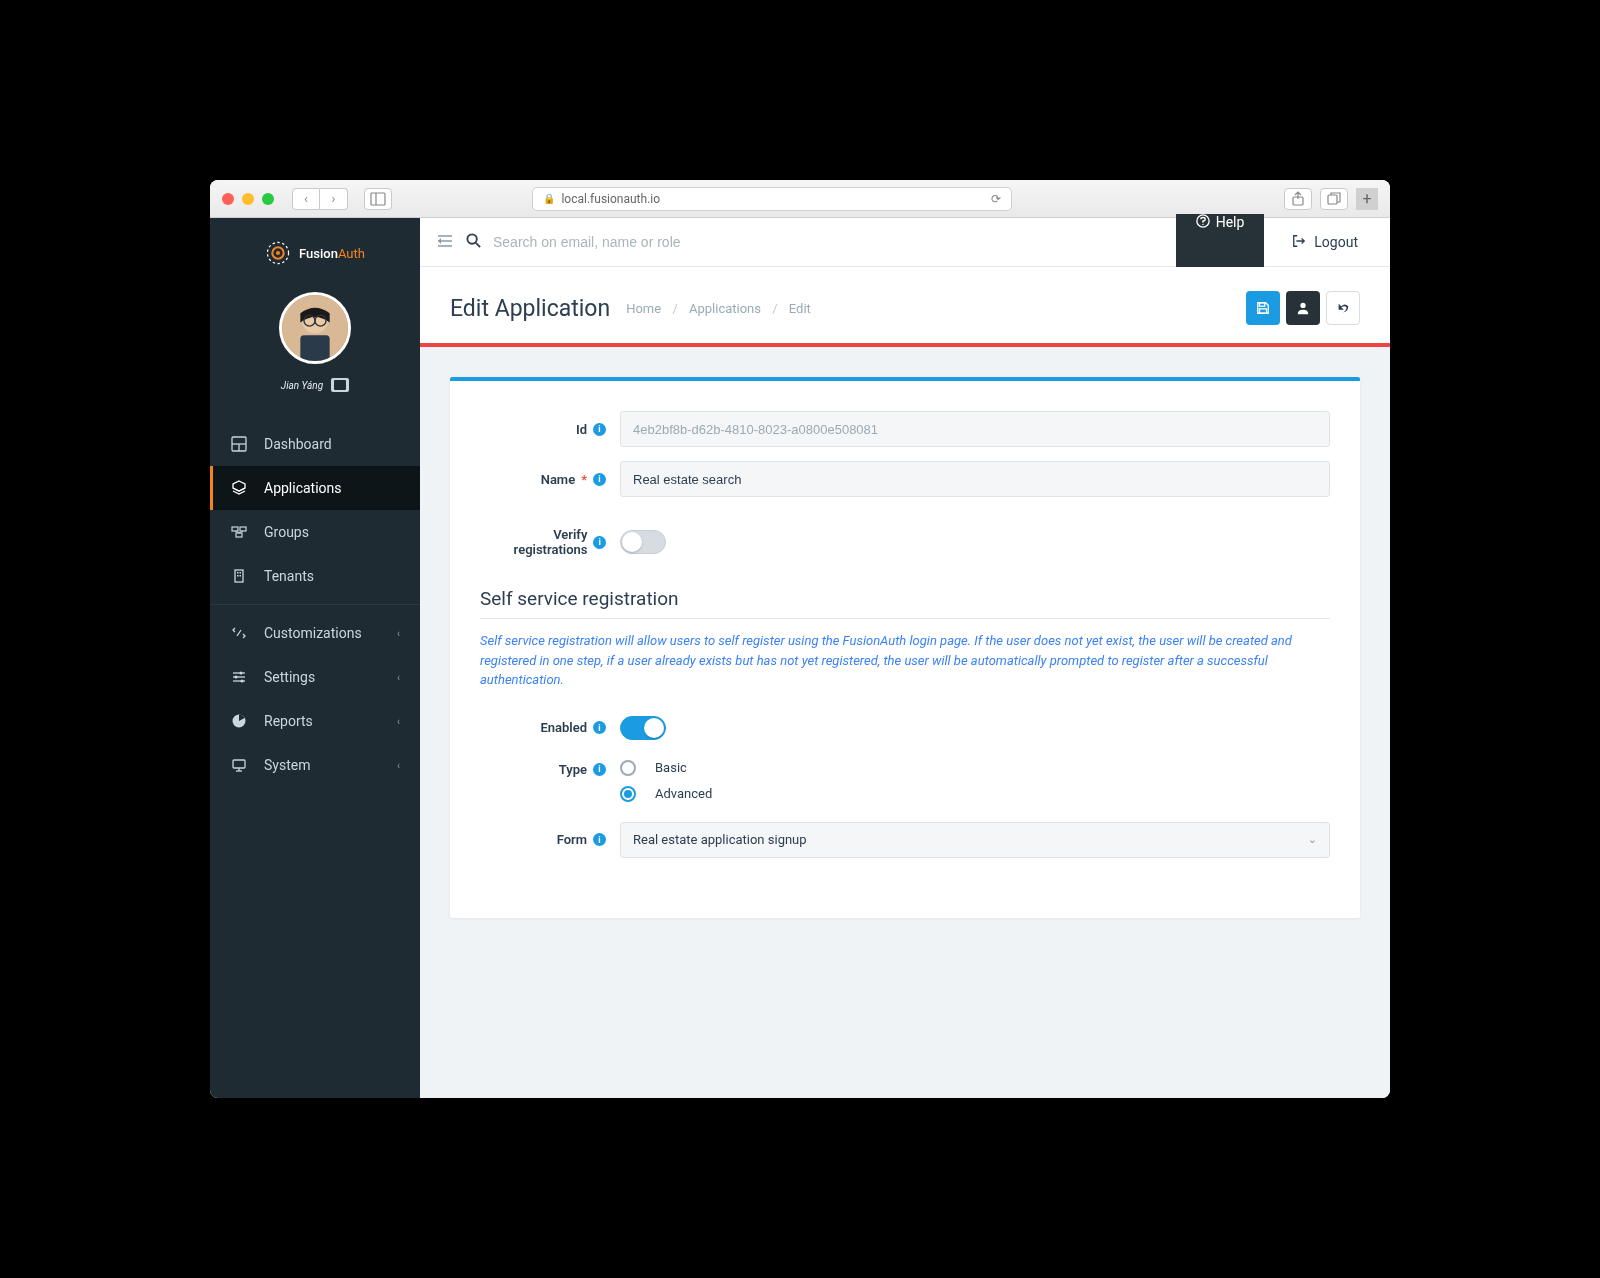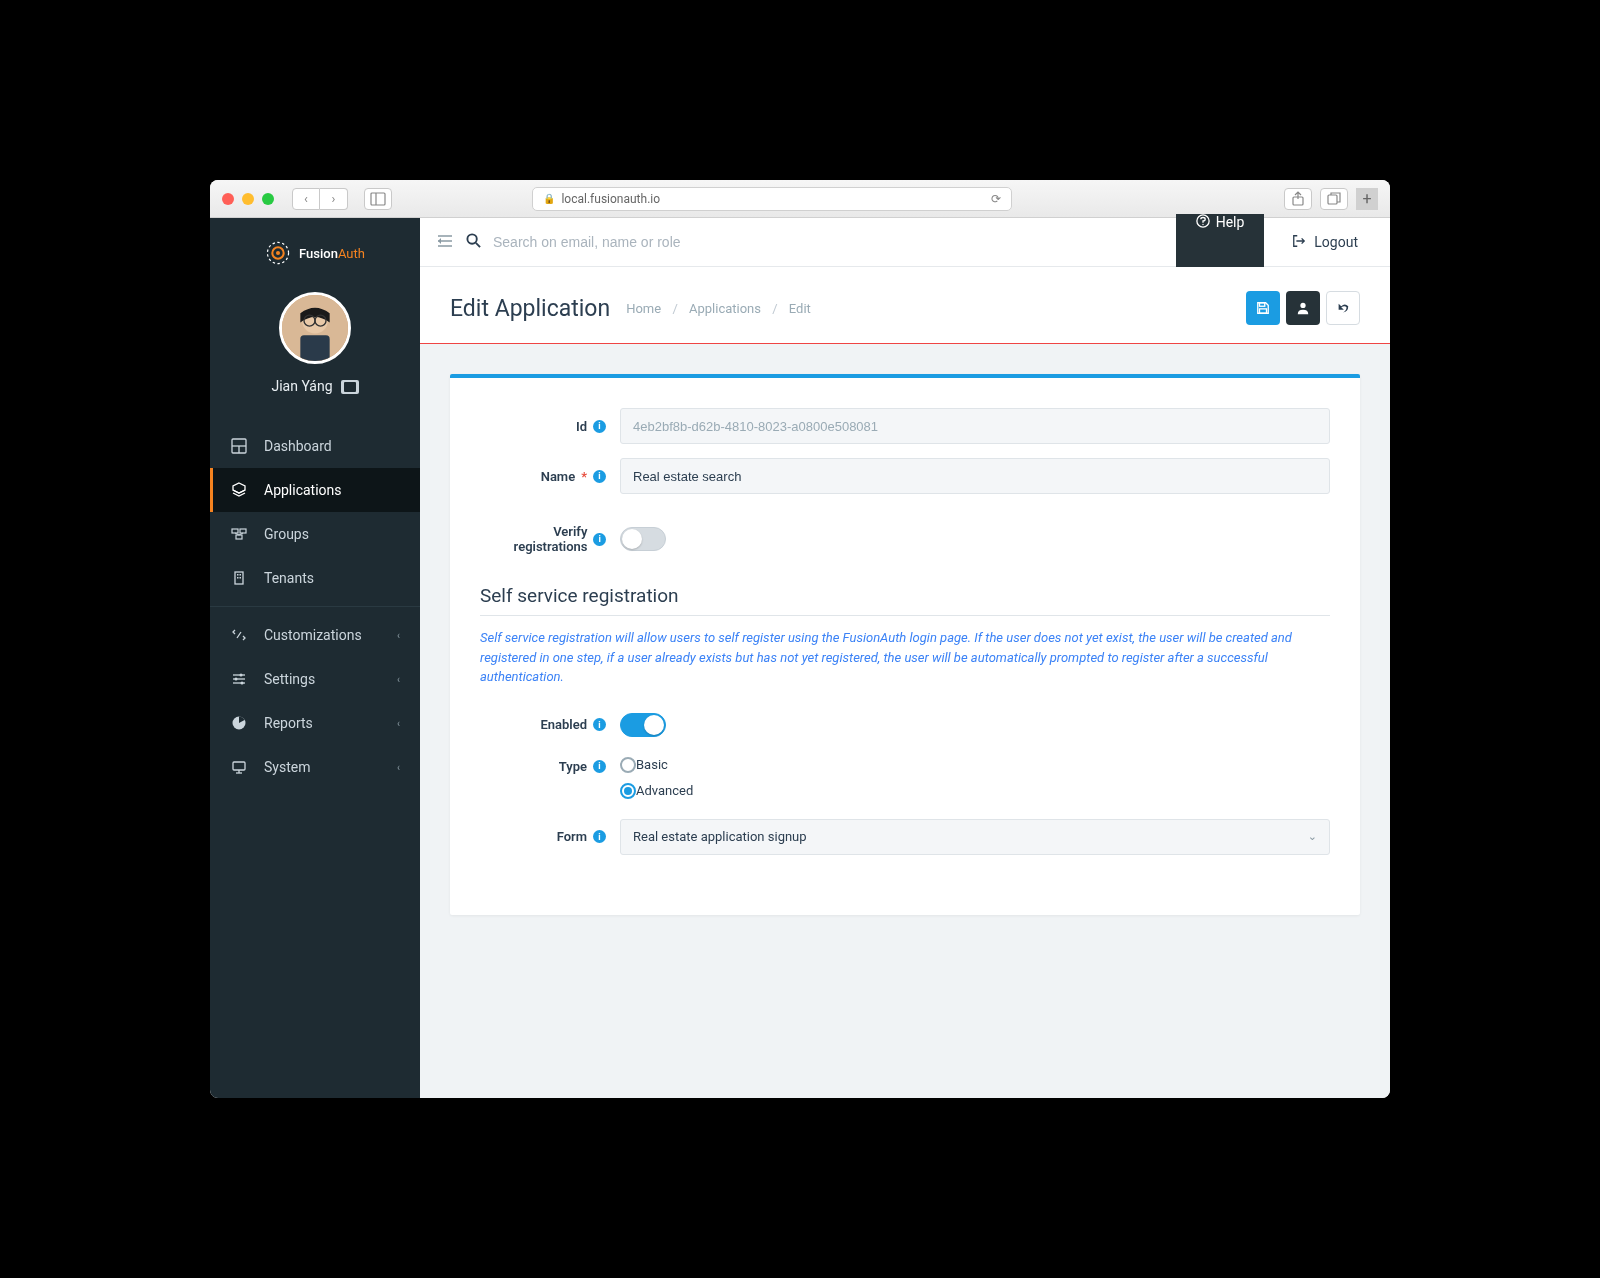--- a/index.html
+++ b/index.html
@@ -23,42 +23,42 @@
 
 .app { display: flex; height: 880px; }
 .sidebar { width: 210px; background: #1e2b32; color: #cbd5dc; display: flex; flex-direction: column; }
 .logo { display: flex; align-items: center; justify-content: center; gap: 8px; padding: 22px 0 18px; }
 .logo-icon { width: 26px; height: 26px; }
 .logo-text { font-size: 13px; font-weight: 500; color: #fff; }
 .logo-text .auth { color: #f58320; font-weight: 400; }
 .avatar-wrap { display: flex; flex-direction: column; align-items: center; padding: 8px 0 20px; }
 .avatar { width: 72px; height: 72px; border-radius: 50%; border: 3px solid #fff; background: linear-gradient(135deg,#d4a574,#c49060); overflow: hidden; position: relative; }
 .avatar svg { width: 100%; height: 100%; }
-.user-name { margin-top: 14px; font-size: 14px; color: #e8eef2; display: flex; align-items: flex-end; gap: 8px; }
+.user-name { margin-top: 14px; font-size: 10px; color: #e8eef2; display: flex; align-items: center; gap: 8px; font-style: italic; }
 .badge-icon { width: 18px; height: 14px; background: #cbd5dc; border-radius: 2px; display: inline-flex; align-items: center; justify-content: center; color: #1e2b32; font-size: 9px; }
 .nav { flex: 1; padding-top: 10px; }
 .nav-item { display: flex; align-items: center; padding: 13px 20px; font-size: 14px; color: #cbd5dc; gap: 16px; cursor: pointer; position: relative; }
 .nav-item.active { background: #0d1518; color: #fff; }
 .nav-item.active::before { content:''; position:absolute; left:0; top:0; bottom:0; width:3px; background:#f58320; }
 .nav-item .nav-icon { width: 18px; height: 18px; display: flex; align-items: center; justify-content: center; }
 .nav-item .chev { margin-left: auto; font-size: 10px; color: #8a9aa3; }
 .nav-sep { border-top: 1px solid #2a3a42; margin: 6px 0; }
 .footer { padding: 14px 0; text-align: center; font-size: 11.5px; color: #9aabb5; line-height: 1.5; }
 
 .main { flex: 1; background: #f0f3f5; display: flex; flex-direction: column; }
 .topbar { height: 49px; background: #fff; border-bottom: 1px solid #e6e9ec; display: flex; align-items: center; padding: 0 18px; gap: 14px; }
 .hamburger { color: #8a9aa3; font-size: 14px; cursor: pointer; }
 .search-wrap { display: flex; align-items: center; gap: 12px; flex: 1; }
 .search-icon { color: #2c3e50; font-size: 15px; }
 .search-input { border: none; outline: none; font-size: 14px; color: #2c3e50; flex: 1; background: transparent; }
 .search-input::placeholder { color: #aab4bd; }
 .help-btn { background: #263238; color: #fff; padding: 0 20px; height: 56px; display: flex; align-items: flex-start; gap: 6px; font-size: 14px; cursor: pointer; }
 .logout-btn { display: flex; align-items: center; gap: 8px; color: #2c3e50; font-size: 14px; padding: 0 14px; cursor: pointer; }
 
-.page-header { display: flex; align-items: center; padding: 24px 30px 18px; background: #fff; border-bottom: 1px solid #ef4444; }
+.page-header { display: flex; align-items: center; padding: 24px 30px 18px; background: #fff; border-bottom: 4px solid #ef4444; }
 .page-title { font-size: 23px; font-weight: 400; color: #2c3e50; margin-right: 16px; }
 .breadcrumb { font-size: 13px; color: #9aabb5; }
 .breadcrumb .bc-sep { margin: 0 8px; color: #c0cad2; }
 .header-actions { margin-left: auto; display: flex; gap: 6px; }
 .act-btn { width: 34px; height: 34px; border-radius: 4px; display: flex; align-items: center; justify-content: center; cursor: pointer; border: 1px solid transparent; color: #fff; font-size: 14px; }
 .act-btn.save { background: #1b9ce2; }
 .act-btn.user { background: #263238; }
 .act-btn.back { background: #fff; border-color: #d6dce1; color: #2c3e50; }
 
 .content { padding: 30px; flex: 1; overflow: auto; }
@@ -79,21 +79,21 @@
 .form-row.inline { margin-bottom: 20px; }
 .toggle { width: 46px; height: 24px; background: #d6dce1; border-radius: 12px; position: relative; cursor: pointer; border: 1px solid #c7cfd6; }
 .toggle::after { content:''; position: absolute; width: 20px; height: 20px; background: #fff; border-radius: 50%; top: 1px; left: 1px; box-shadow: 0 1px 2px rgba(0,0,0,0.2); transition: left .15s; }
 .toggle.on { background: #1b9ce2; border-color: #1b9ce2; }
 .toggle.on::after { left: 23px; }
 
 .section-title { font-size: 19px; font-weight: 400; color: #2c3e50; border-bottom: 1px solid #e0e5e9; padding-bottom: 8px; margin-bottom: 12px; }
 .section-desc { font-size: 13px; font-style: italic; color: #3b82f6; line-height: 1.5; margin-bottom: 26px; }
 
 .radio-group { display: flex; flex-direction: column; gap: 10px; }
-.radio-opt { display: flex; align-items: center; gap: 0; font-size: 13px; color: #2c3e50; cursor: pointer; }
+.radio-opt { display: flex; align-items: center; gap: 19px; font-size: 13px; color: #2c3e50; cursor: pointer; }
 .radio { width: 16px; height: 16px; border: 2px solid #9aabb5; border-radius: 50%; display: inline-flex; align-items: center; justify-content: center; }
 .radio.checked { border-color: #1b9ce2; }
 .radio.checked::after { content:''; width: 8px; height: 8px; background: #1b9ce2; border-radius: 50%; }
 
 .select { flex: 1; height: 36px; border: 1px solid #dfe4e8; border-radius: 3px; padding: 0 12px; font-size: 13px; color: #2c3e50; background: #f4f6f8; display: flex; align-items: center; justify-content: space-between; cursor: pointer; }
 .select .chev-d { color: #8a9aa3; font-size: 11px; }
 
 .icon-svg { width: 16px; height: 16px; fill: currentColor; }
 </style>
 </head>

